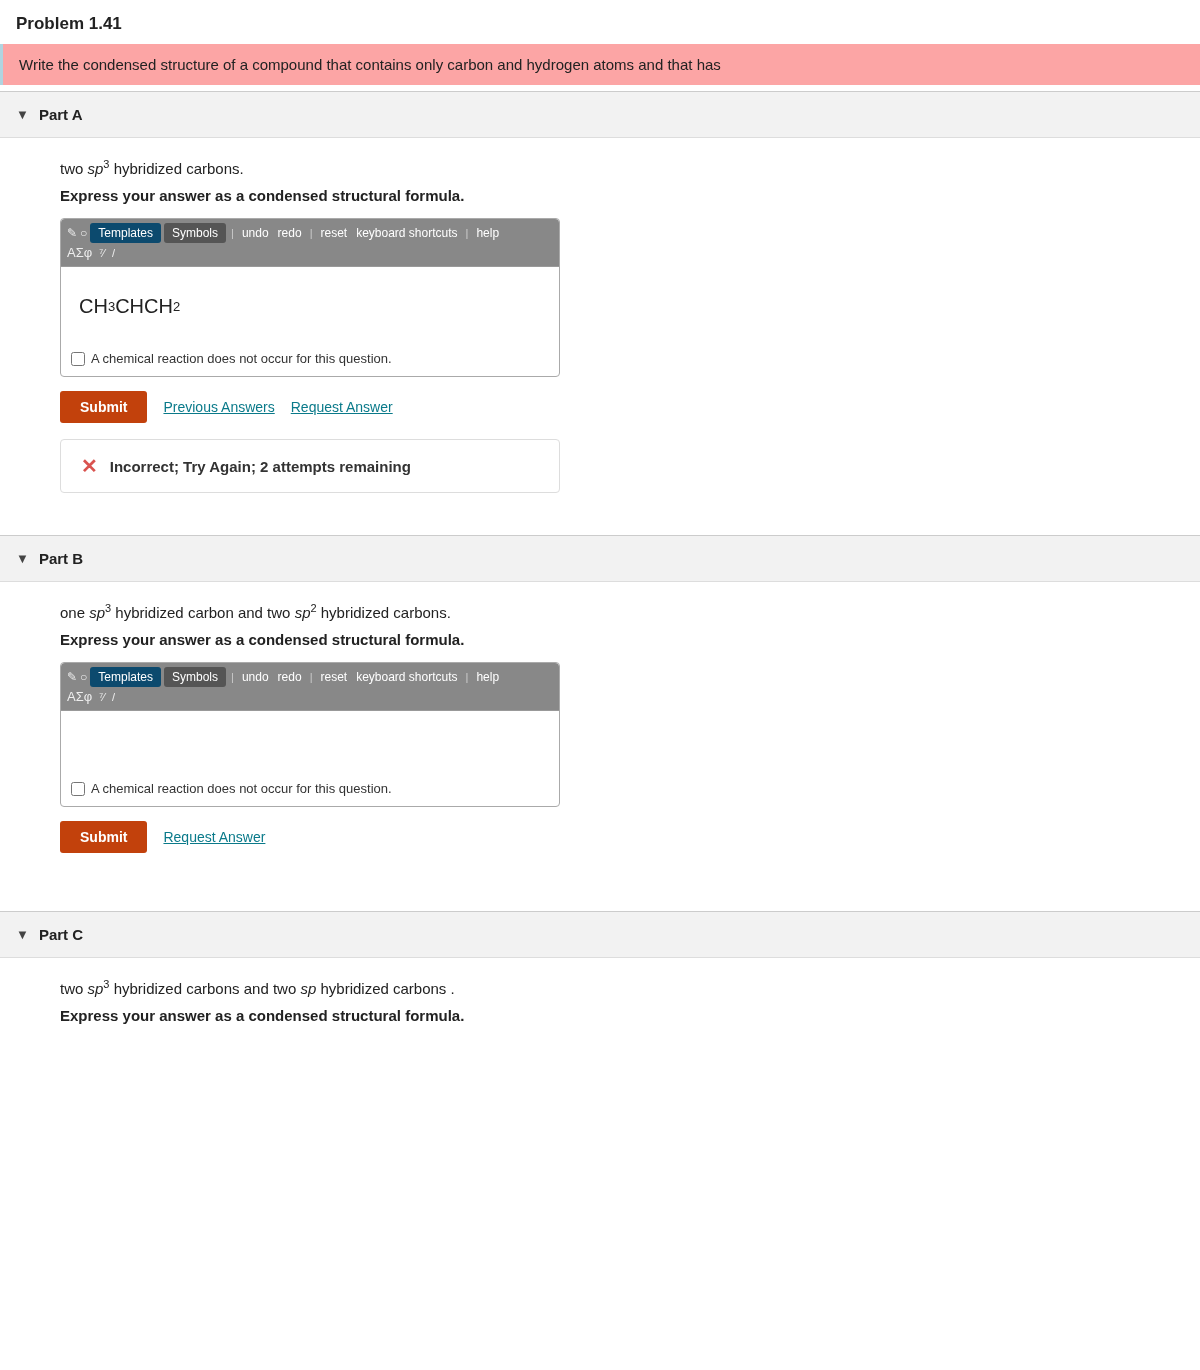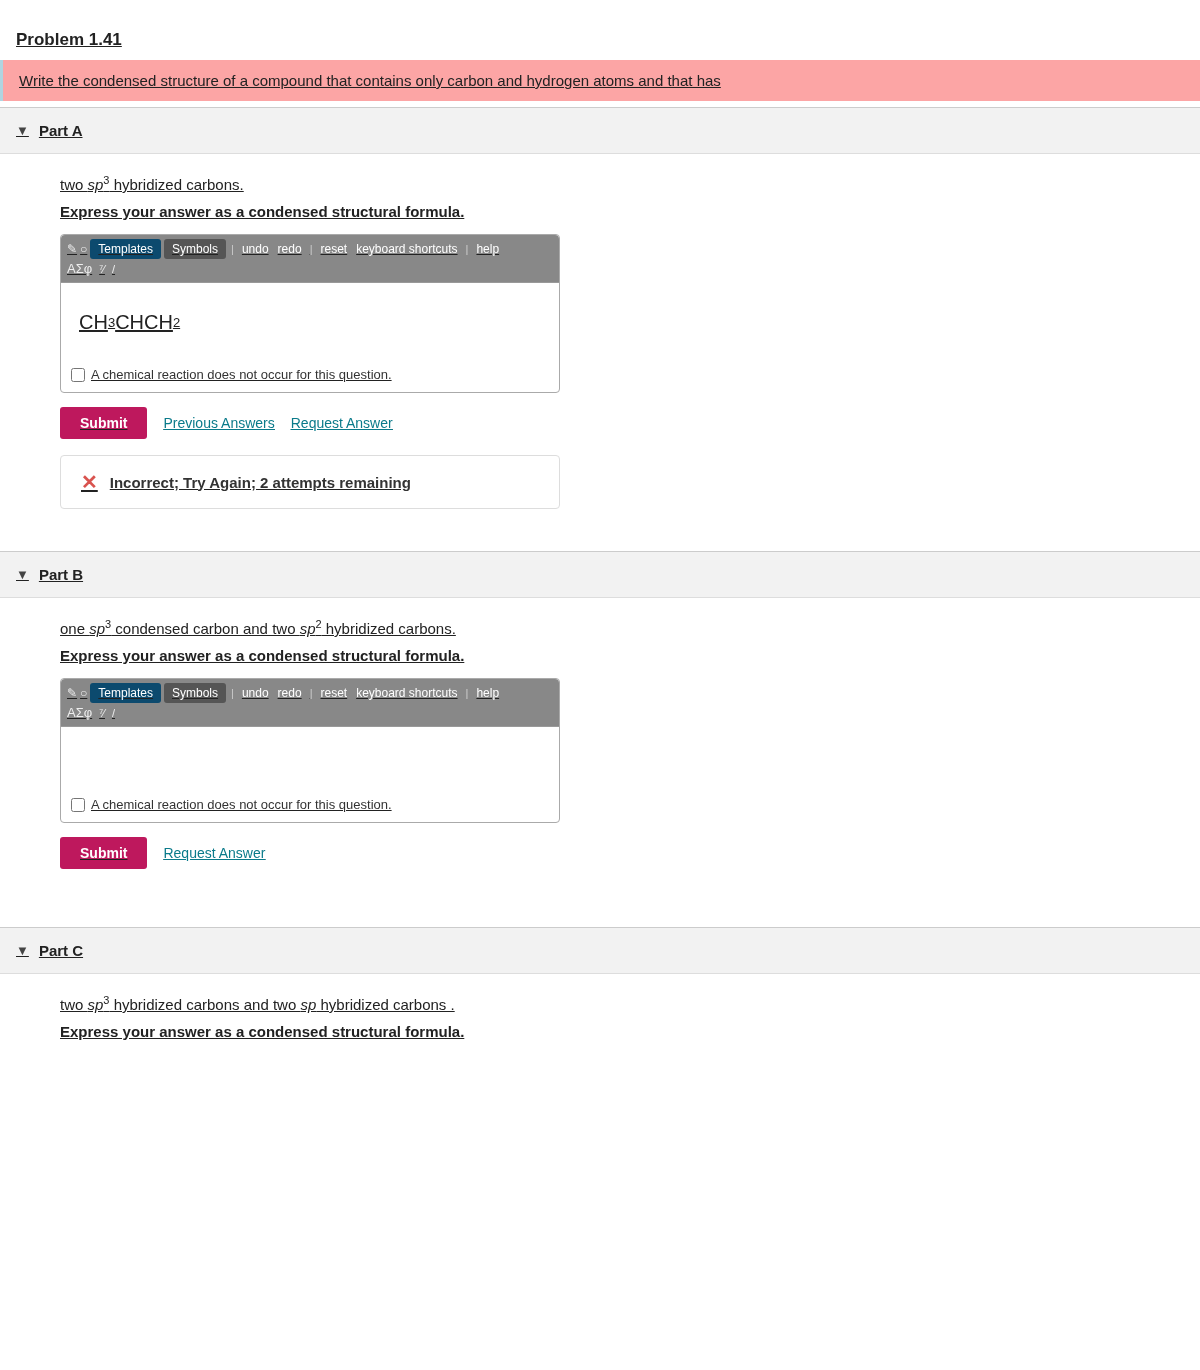--- a/index.html
+++ b/index.html
@@ -5,23 +5,22 @@
     * { box-sizing: border-box; margin: 0; padding: 0; }
     body {
       font-family: Arial, sans-serif;
       font-size: 15px;
       background: #fff;
       color: #222;
     }
 
     .page-wrapper {
       max-width: 1200px;
-      margin: 16px auto;
+      margin: 0 auto;
       padding: 0;
-      text-decoration: underline;
     }
 
     .problem-title {
       font-size: 17px;
       font-weight: bold;
       padding: 14px 16px 10px 16px;
     }
 
     .problem-description {
       background: #fca5a5;
@@ -143,21 +142,21 @@
     }
 
     .action-row {
       display: flex;
       align-items: center;
       gap: 16px;
       margin-bottom: 16px;
     }
 
     .submit-btn {
-      background: #be185d;
+      background: #c2410c;
       color: #fff;
       border: none;
       border-radius: 3px;
       padding: 8px 20px;
       font-size: 14px;
       cursor: pointer;
       font-weight: bold;
     }
 
     .link-btn {
@@ -306,21 +305,21 @@
     </div>
   </div>
 
   <div class="part-section" style="margin-top:12px;">
     <div class="part-header">
       <span class="arrow">▼</span>
       <span class="part-label">Part B</span>
     </div>
     <div class="part-body">
       <div class="part-description">
-        <span>one </span><span class="italic">sp</span><sup>3</sup><span> condensed carbon and two </span><span class="italic">sp</span><sup>2</sup><span> hybridized carbons.</span>
+        <span>one </span><span class="italic">sp</span><sup>3</sup><span> hybridized carbon and two </span><span class="italic">sp</span><sup>2</sup><span> hybridized carbons.</span>
       </div>
       <div class="part-instruction">Express your answer as a condensed structural formula.</div>
 
       <div class="answer-box">
         <div class="toolbar-container">
           <div class="toolbar-row">
             <span class="t-icon">✎</span>
             <span class="t-icon">○</span>
             <button class="toolbar-btn">
                 <span>Templates</span>

